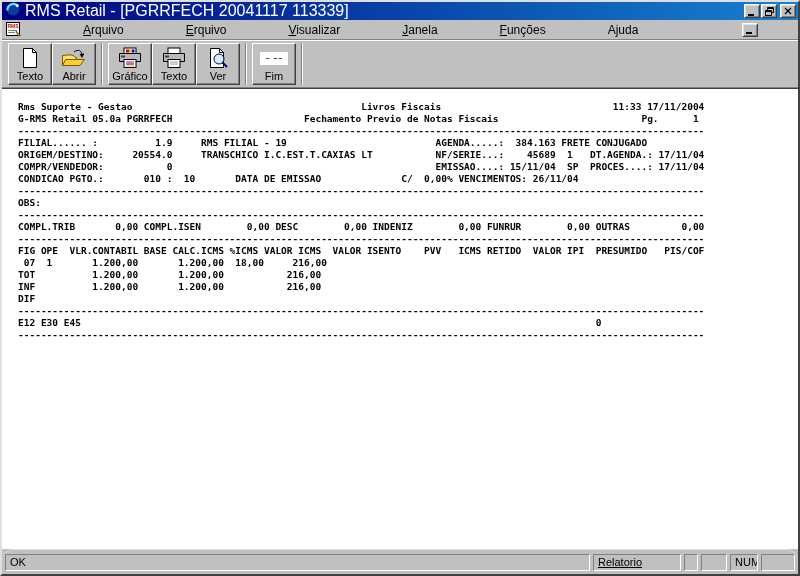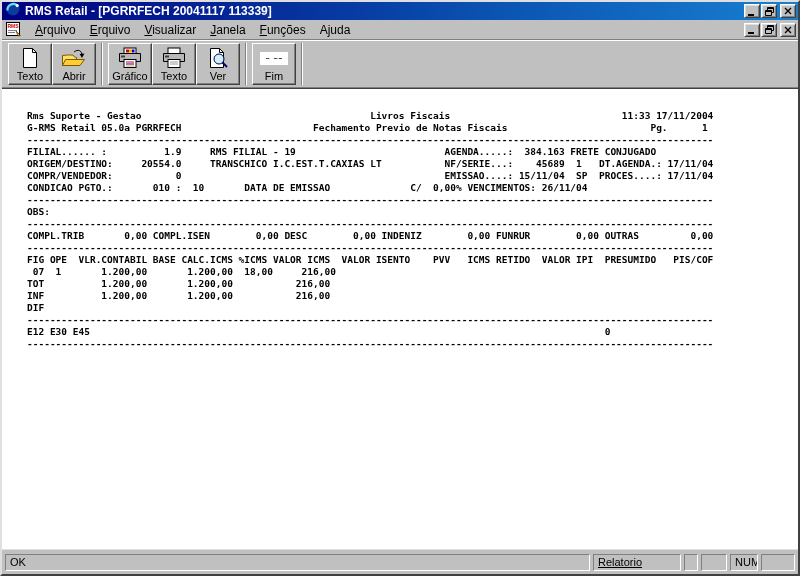--- a/index.html
+++ b/index.html
@@ -17,38 +17,39 @@
     border-color:#dfdfdf #404040 #404040 #dfdfdf;
   }
   
   .titlebar {
     flex:0 0 18px; height:18px;
     background:linear-gradient(90deg,#000080 0%,#0a51b0 60%,#1880d0 100%);
     display:flex; align-items:center;
     padding:0 2px 0 3px;
   }
   .title-text {
-    flex:1; color:#fff; font-weight:bold; font-size:12px;
+    flex:1; color:#fff; font-weight:normal; font-size:16px;
     margin-left:4px; white-space:nowrap; overflow:hidden;
   }
   .win-btn {
     width:16px; height:14px; background:#c0c0c0;
     border:1px solid; border-color:#fff #404040 #404040 #fff;
     box-shadow:inset 1px 1px 0 #dfdfdf, inset -1px -1px 0 #808080;
     display:flex; align-items:center; justify-content:center;
     margin-left:1px; padding:0; flex:0 0 auto;
   }
   .win-btn.gap { margin-left:3px; }
   
   .menubar {
     flex:0 0 20px; height:20px;
     display:flex; align-items:center;
     background:#c0c0c0;
     border-bottom:1px solid #808080;
     padding:0 2px 0 3px;
+    gap:48px;
   }
   .doc-icon { margin-right:5px; display:flex; align-items:center; }
   .menu-item { font-size:12px; color:#000; padding:2px 7px; white-space:nowrap; }
   .menu-item .mn { text-decoration:underline; }
   .menubar .spacer { flex:1; }
   
   .toolbar {
     flex:0 0 48px; height:48px;
     background:#c0c0c0;
     border-top:1px solid #fff;
@@ -78,32 +79,32 @@
     display:flex; align-items:center; justify-content:center;
     font-family:"Liberation Sans",sans-serif;
   }
   
   .document {
     flex:1; background:#fff;
     border-top:1px solid #404040;
     overflow:hidden;
   }
   .report {
-    margin:17px; padding:4px 0 0 8px;
+    margin:8px; padding:4px 0 0 8px;
     font-family:"DejaVu Sans Mono", monospace;
     font-size:9.5px; font-weight:bold; line-height:12px;
     white-space:pre; color:#000;
   }
   
   .statusbar {
     flex:0 0 25px; height:25px;
     background:#c0c0c0;
     border-top:1px solid #dfdfdf;
     display:flex; align-items:center;
-    padding:0 3px; gap:3px;
+    padding:0 3px; gap:3px;border-radius:12px;
   }
   .sb-panel {
     height:17px;
     border:1px solid; border-color:#808080 #fff #fff #808080;
     font-size:11px; color:#000;
     display:flex; align-items:center; padding:0 4px;
     white-space:nowrap; overflow:hidden;
   }
   .sb-left { flex:1; }
   .w88{width:88px;text-decoration:underline;} .w14{width:14px;} .w26{width:26px;} .w32{width:28px;} .w34{width:34px;}

